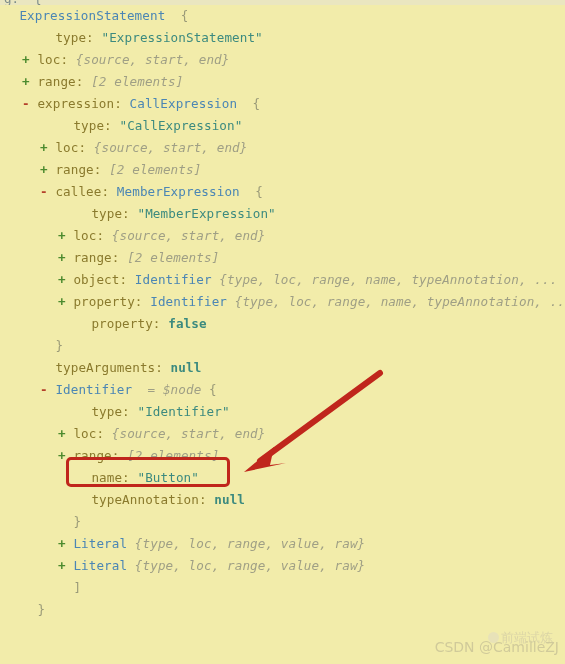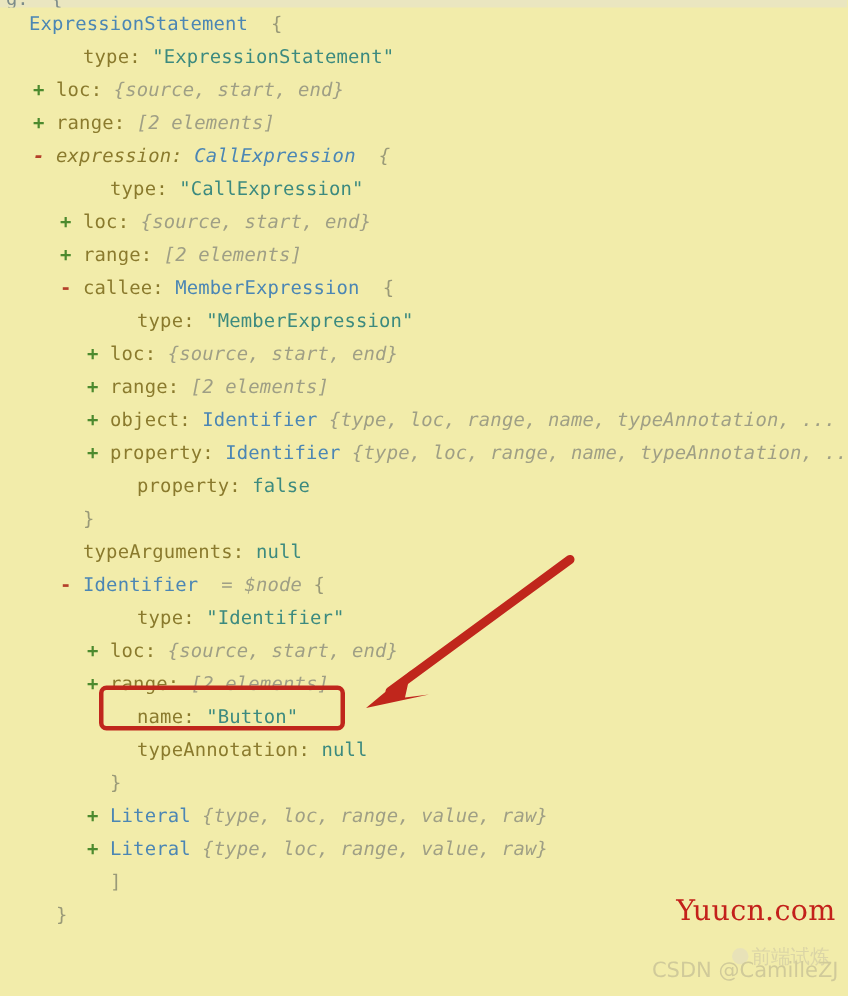--- a/index.html
+++ b/index.html
@@ -53,21 +53,21 @@
     letter-spacing: 0.1px;
     padding-left: 4px;
     box-sizing: border-box;
   }
   
   .tog-plus   { color: #4c8a2e; font-weight: bold; }
   .tog-minus  { color: #b4402a; font-weight: bold; }
   .key        { color: #8a7a2d; }
   .type       { color: #4b86b4; }
   .str        { color: #3c8a7f; }
-  .kw         { color: #3c8a7f; }
+  .kw         { color: #3c8a7f; font-weight: bold; }
   .punc       { color: #9a9a78; }
   .preview    { color: #9f9f85; font-style: italic; }
   .alias      { color: #9f9f85; font-style: italic; margin-top: 34px; }
 
   
   .annot-box {
     position: absolute;
     left: 66px;
     top: 457px;
     width: 164px;
@@ -134,21 +134,21 @@
 
   <div class="clip-strip">
     <span class="ghost">g:  {</span>
   </div>
 
   <div class="tree" id="tree">
       <div class="row" style="padding-left: 4px;"><span class="punc">  </span><span class="type">ExpressionStatement</span><span class="punc">  {</span></div>
       <div class="row" style="padding-left: 40px;"><span class="punc">  </span><span class="key">type: </span><span class="str">"ExpressionStatement"</span></div>
       <div class="row" style="padding-left: 22px;"><span class="tog-plus">+ </span><span class="key">loc: </span><span class="preview">{source, start, end}</span></div>
       <div class="row" style="padding-left: 22px;"><span class="tog-plus">+ </span><span class="key">range: </span><span class="preview">[2 elements]</span></div>
-      <div class="row" style="padding-left: 22px; font-style: italic;"><span class="tog-minus">- </span><span class="key">expression: </span><span class="type">CallExpression</span><span class="punc">  {</span></div>
+      <div class="row" style="padding-left: 22px;"><span class="tog-minus">- </span><span class="key">expression: </span><span class="type">CallExpression</span><span class="punc">  {</span></div>
       <div class="row" style="padding-left: 58px;"><span class="punc">  </span><span class="key">type: </span><span class="str">"CallExpression"</span></div>
       <div class="row" style="padding-left: 40px;"><span class="tog-plus">+ </span><span class="key">loc: </span><span class="preview">{source, start, end}</span></div>
       <div class="row" style="padding-left: 40px;"><span class="tog-plus">+ </span><span class="key">range: </span><span class="preview">[2 elements]</span></div>
       <div class="row" style="padding-left: 40px;"><span class="tog-minus">- </span><span class="key">callee: </span><span class="type">MemberExpression</span><span class="punc">  {</span></div>
       <div class="row" style="padding-left: 76px;"><span class="punc">  </span><span class="key">type: </span><span class="str">"MemberExpression"</span></div>
       <div class="row" style="padding-left: 58px;"><span class="tog-plus">+ </span><span class="key">loc: </span><span class="preview">{source, start, end}</span></div>
       <div class="row" style="padding-left: 58px;"><span class="tog-plus">+ </span><span class="key">range: </span><span class="preview">[2 elements]</span></div>
       <div class="row" style="padding-left: 58px;"><span class="tog-plus">+ </span><span class="key">object: </span><span class="type">Identifier</span><span class="preview"> {type, loc, range, name, typeAnnotation, ... +1}</span></div>
       <div class="row" style="padding-left: 58px;"><span class="tog-plus">+ </span><span class="key">property: </span><span class="type">Identifier</span><span class="preview"> {type, loc, range, name, typeAnnotation, ... +1}</span></div>
       <div class="row" style="padding-left: 76px;"><span class="punc">  </span><span class="key">property: </span><span class="kw">false</span></div>
@@ -167,17 +167,16 @@
       <div class="row" style="padding-left: 22px;"><span class="punc">  </span><span class="punc">}</span></div>
     </div>
 
   <div class="annot-box"></div>
 
   <svg class="annot-arrow" viewBox="0 0 160 115" xmlns="http://www.w3.org/2000/svg">
     <line x1="150" y1="8" x2="30" y2="96" stroke="#c0261c" stroke-width="6" stroke-linecap="round"></line>
     <polygon points="14,107 44,82 40,100 56,98" fill="#c0261c"></polygon>
   </svg>
 
-  <div class="wm-yuucn">Yuucn.com</div>
   <div class="wm-cn"><span class="badge"></span><span>前端试炼</span></div>
   <div class="wm-csdn">CSDN @CamilleZJ</div>
 
 </div>
 
 </body></html>

